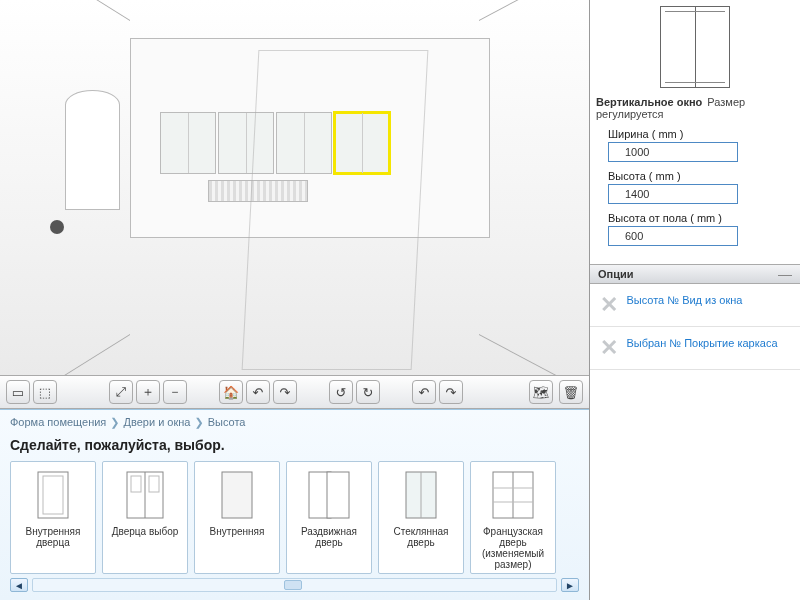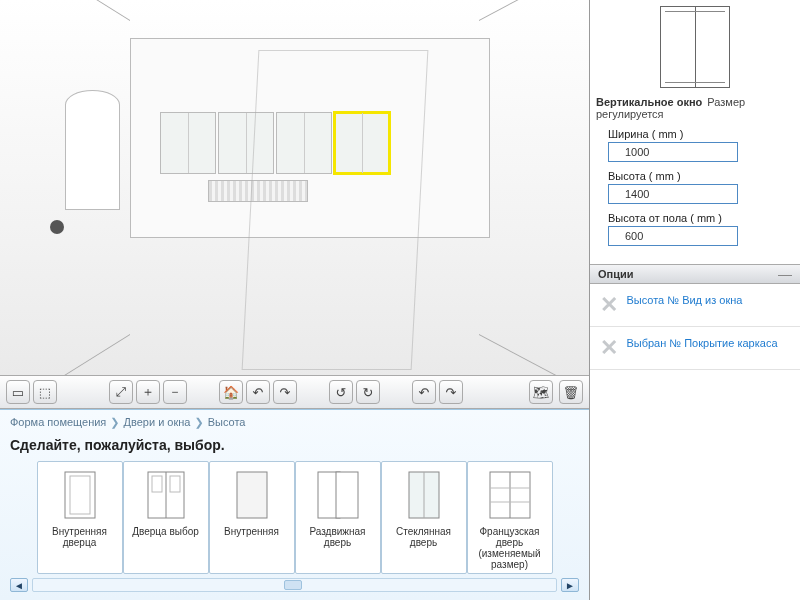--- a/index.html
+++ b/index.html
@@ -31,21 +31,21 @@
   .tbtn { width:24px; height:24px; border:1px solid #aaa; border-radius:4px; background:linear-gradient(#fff,#e2e4e7); display:flex; align-items:center; justify-content:center; cursor:pointer; font-size:13px; color:#444; }
   .tspacer { flex:1; }
 
   
   .panel { background: linear-gradient(#f6fbff,#eaf4fc); border-top:1px solid #9ec7e4; padding:6px 10px 8px; }
   .crumbs { color:#5b7a94; font-size:11px; display:flex; gap:4px; align-items:flex-start; }
   .crumbs .cr { cursor:pointer; }
   .chev { color:#7fa4bf; }
   .prompt { font-weight:bold; font-size:14px; margin:8px 0 8px; color:#222; }
   .thumbs-wrap { position:relative; }
-  .thumbs { display:flex; overflow:hidden;justify-content:center; }
+  .thumbs { display:flex; gap:6px; overflow:hidden; }
   .thumb { width:86px; background:#fff; border:1px solid #b0c9dd; border-radius:2px; display:flex; flex-direction:column; align-items:center; padding:6px 4px 3px; cursor:pointer; }
   .thumb svg { width:60px; height:54px; }
   .thumb .lbl { font-size:10px; text-align:center; color:#333; line-height:1.1; margin-top:4px; min-height:24px; }
   .hscroll { display:flex; justify-content:space-between; margin-top:4px; }
   .hbtn { width:18px; height:14px; border:1px solid #8fb7d6; background:linear-gradient(#eef6ff,#cfe4f6); font-size:10px; color:#246; display:flex; align-items:center; justify-content:center; cursor:pointer; border-radius:2px; }
   .htrack { flex:1; margin:0 4px; height:14px; border:1px solid #bcd4e7; background:#eef6fd; position:relative; border-radius:2px; }
   .hknob { position:absolute; left:48%; top:1px; width:18px; height:10px; background:#cfe2f3; border:1px solid #9ec2de; border-radius:2px; }
 
   
   .prop-preview { padding:6px; }

